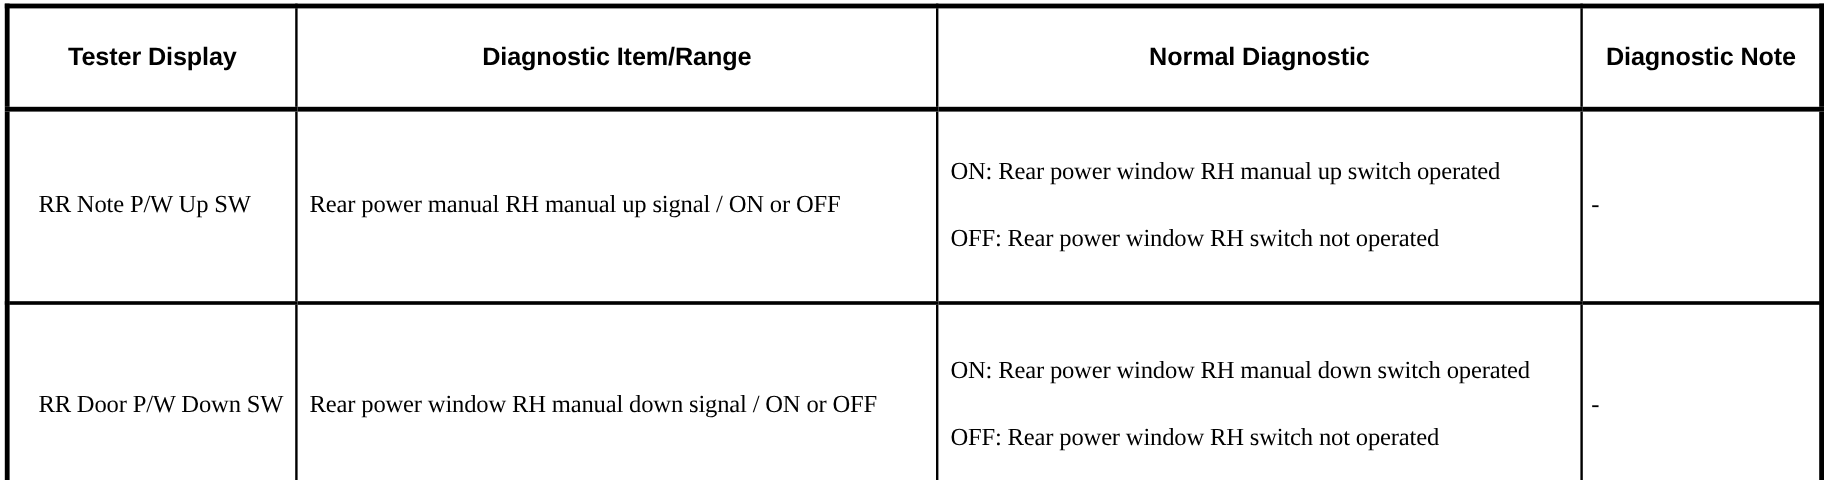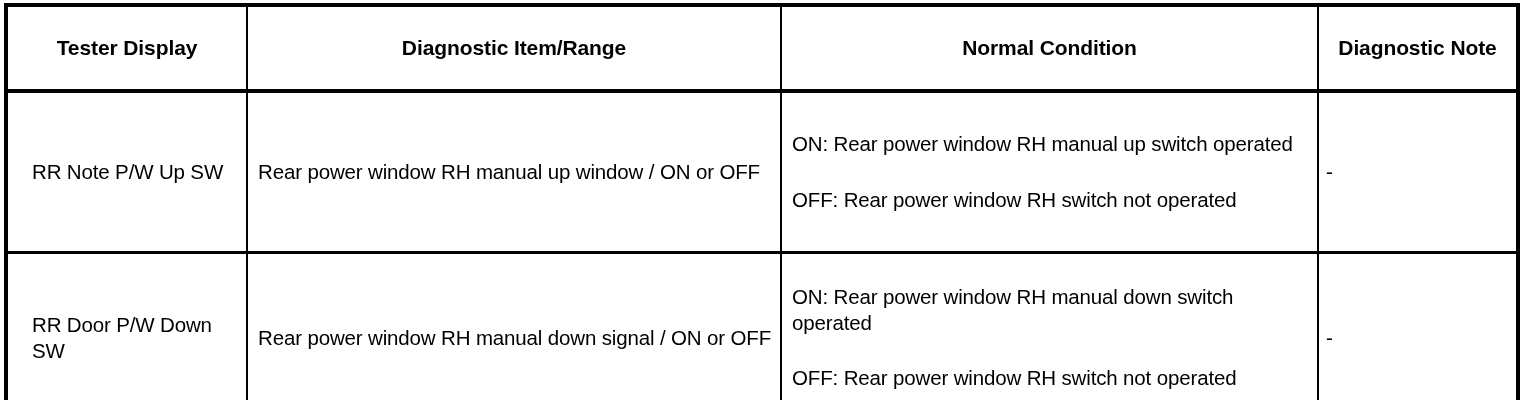--- a/index.html
+++ b/index.html
@@ -54,20 +54,21 @@
   tbody td {
     border-top: 3px solid #000000;
     border-right: 2px solid #000000;
     font-size: 20.5px;
     font-weight: normal;
     text-align: left;
     vertical-align: middle;
     padding: 4px 6px 4px 24px;
     line-height: 1.26;
     letter-spacing: -0.15px;
+    font-family: Liberation Serif, serif;
   }
   tbody td:last-child { border-right: none; }
   tbody tr:first-child td { border-top: none; }
 
   .cell-normal {
     padding-left: 10px;
   }
   .cell-normal .cond-line {
     margin: 0;
   }
@@ -91,28 +92,28 @@
     <colgroup>
       <col class="c-tester">
       <col class="c-measure">
       <col class="c-normal">
       <col class="c-note">
     </colgroup>
     <thead>
       <tr>
         <th>Tester Display</th>
         <th>Diagnostic Item/Range</th>
-        <th>Normal Condition</th>
+        <th>Normal Diagnostic</th>
         <th>Diagnostic Note</th>
       </tr>
     </thead>
     <tbody>
       <tr class="row-up">
         <td class="cell-tester">RR Note P/W Up SW</td>
-        <td class="cell-measure">Rear power window RH manual up window / ON or OFF</td>
+        <td class="cell-measure">Rear power manual RH manual up signal / ON or OFF</td>
         <td class="cell-normal">
           <div class="cond-line">ON: Rear power window RH manual up switch operated</div>
           <div class="cond-gap"></div>
           <div class="cond-line">OFF: Rear power window RH switch not operated</div>
         </td>
         <td class="cell-note">-</td>
       </tr>
       <tr class="row-down">
         <td class="cell-tester">RR Door P/W Down SW</td>
         <td class="cell-measure">Rear power window RH manual down signal / ON or OFF</td>

